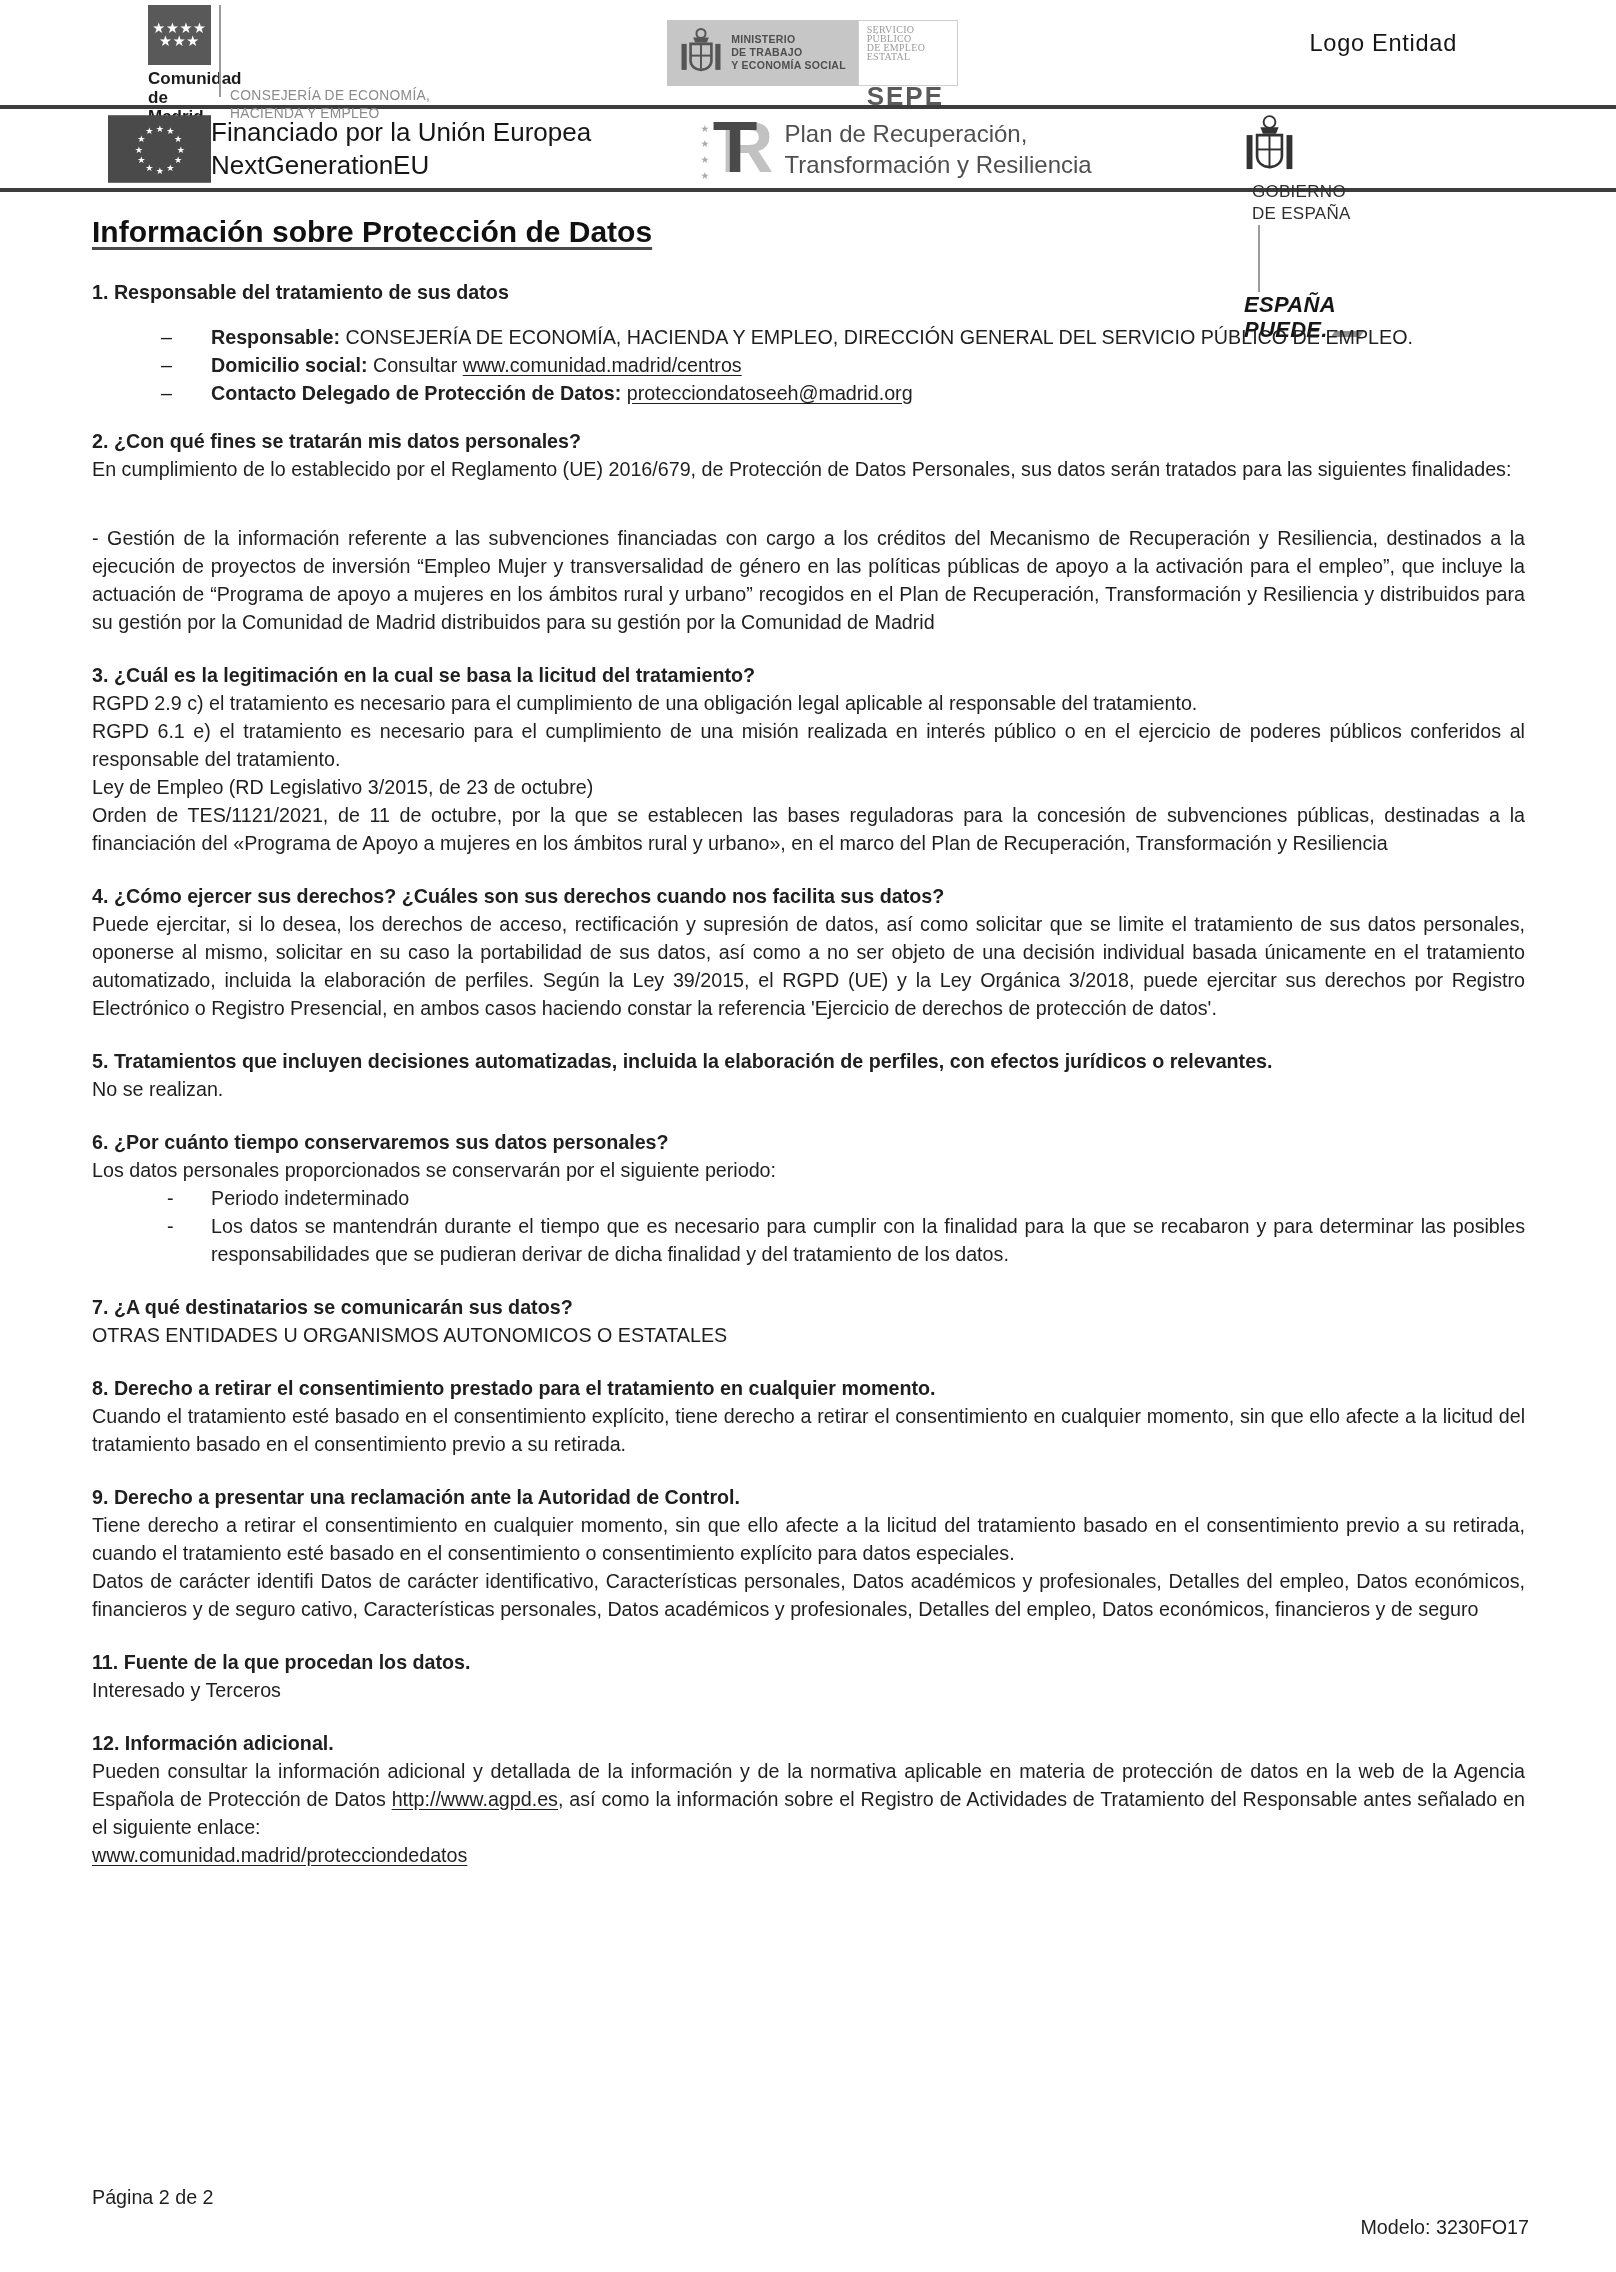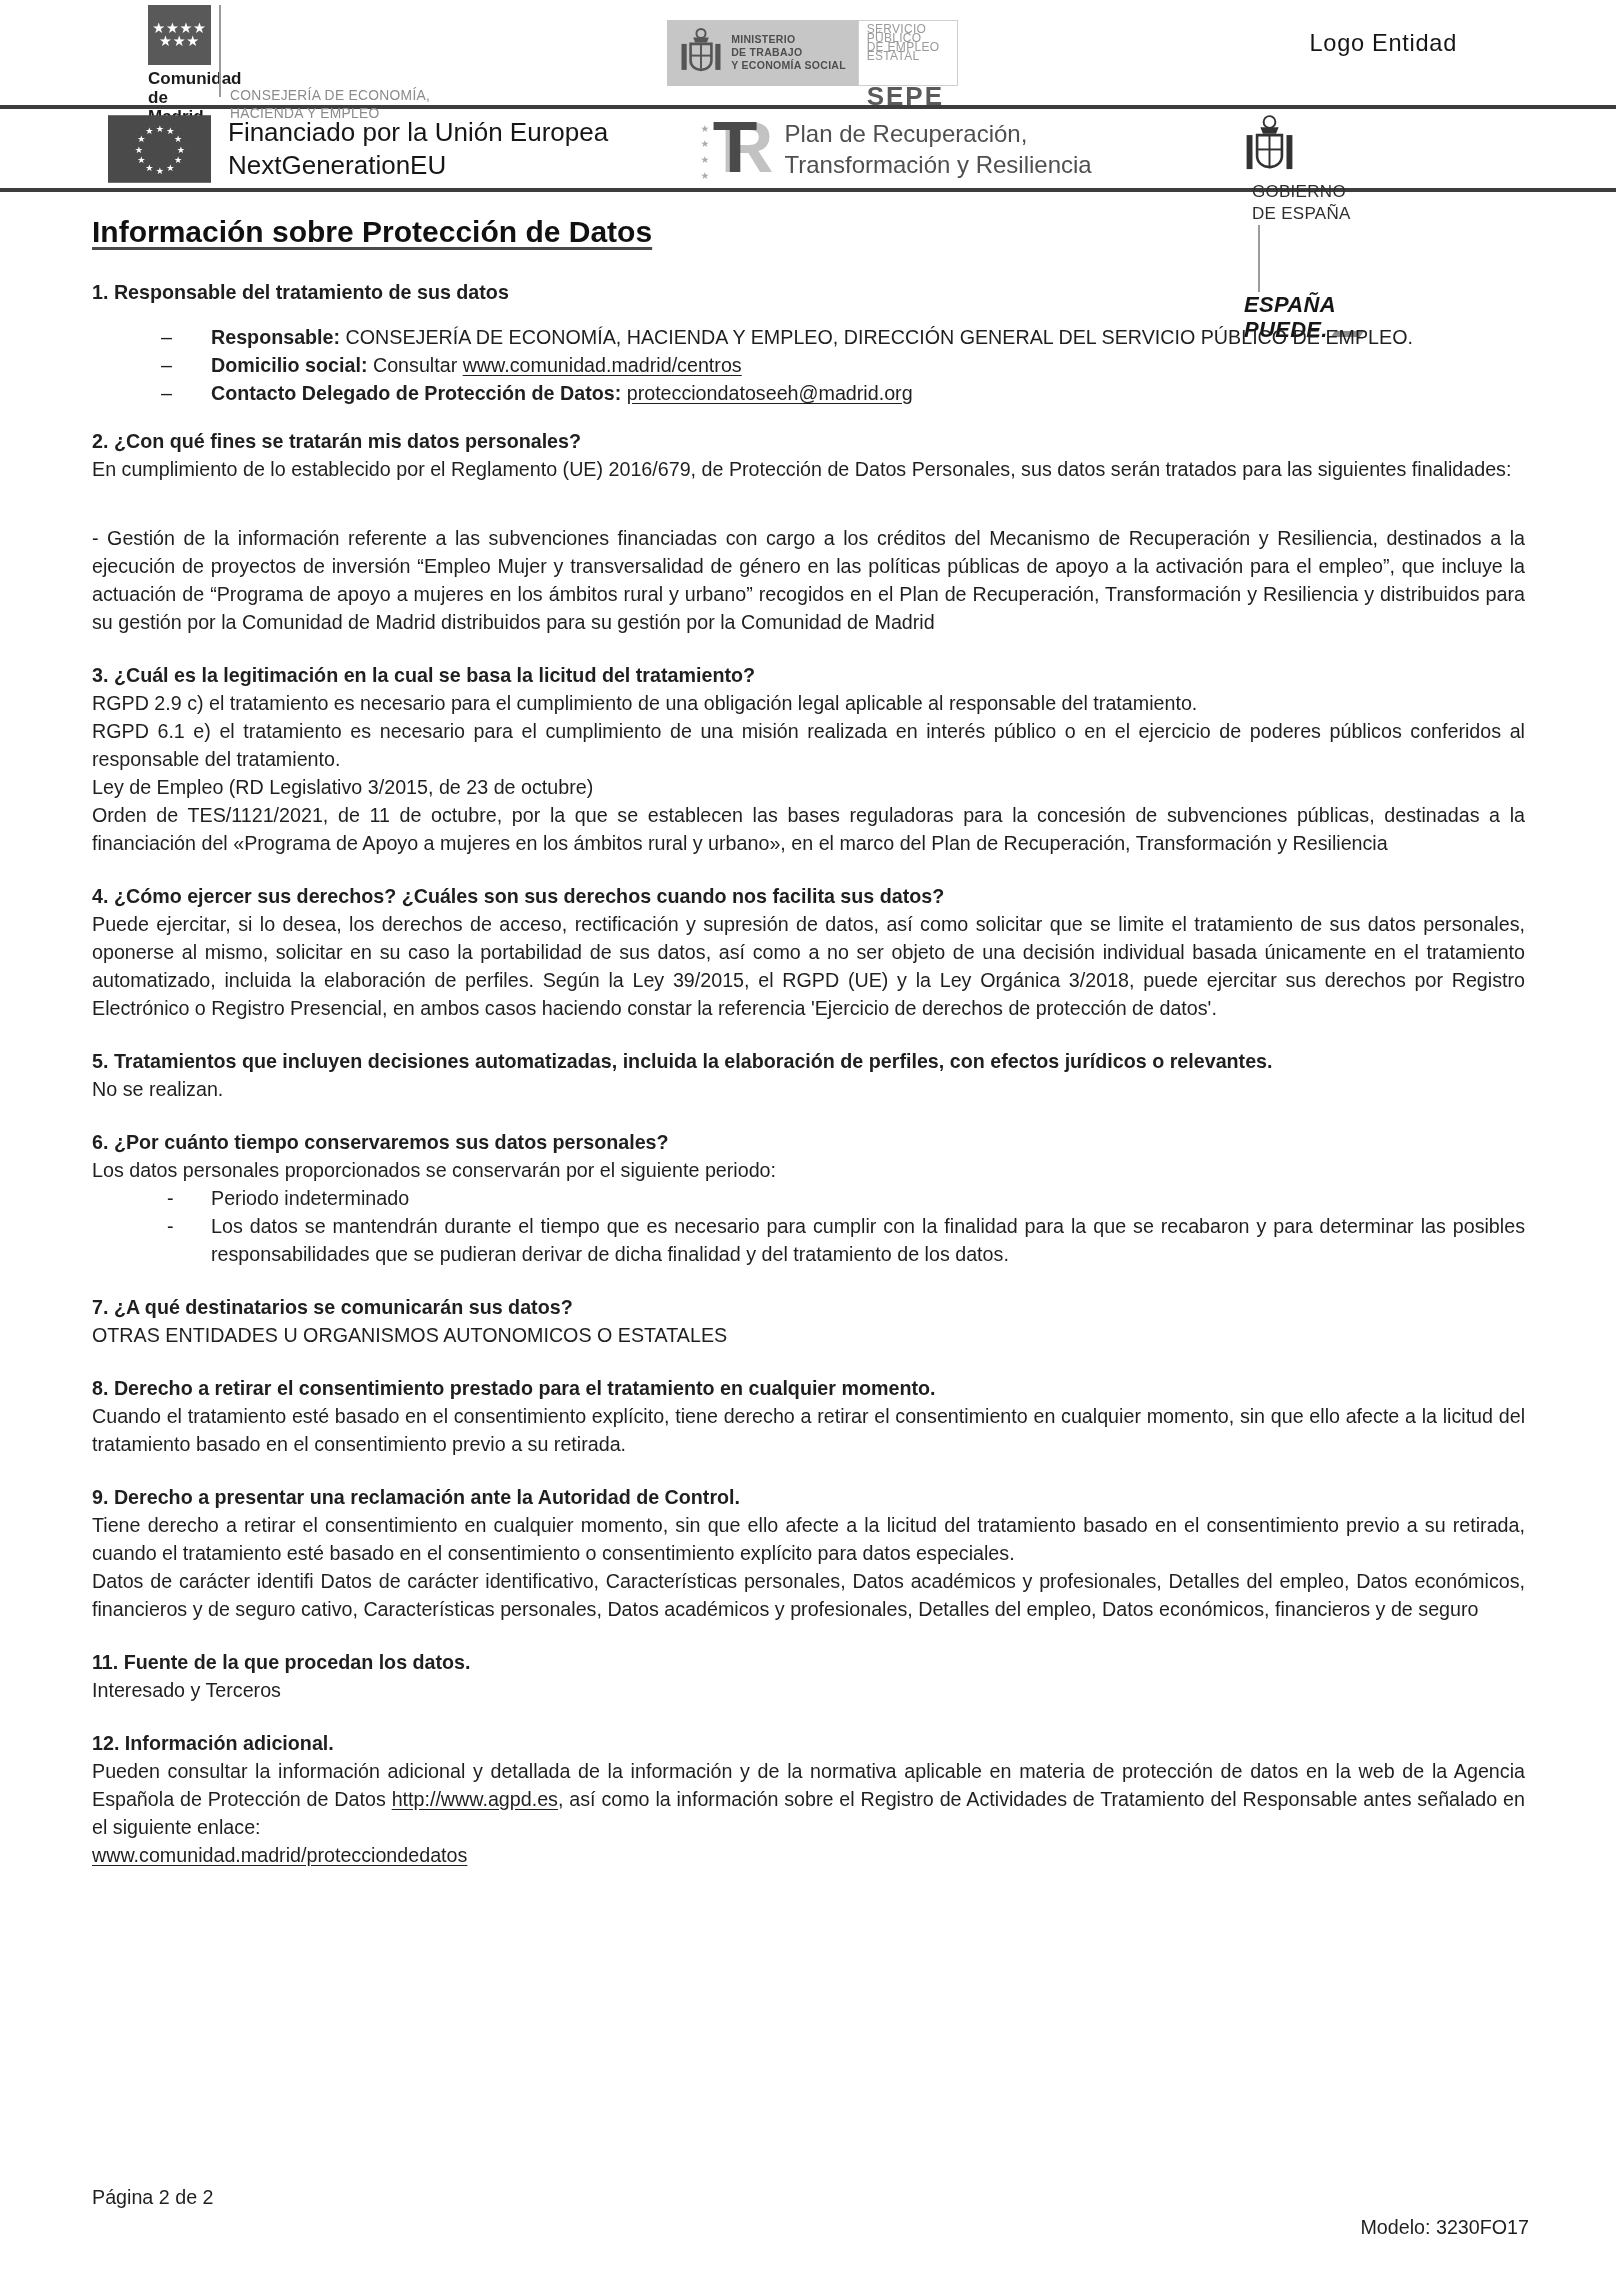--- a/index.html
+++ b/index.html
@@ -17,28 +17,28 @@
   .cm-flag{width:63px;height:60px;background:#595959;display:flex;flex-direction:column;
            align-items:center;justify-content:center;line-height:13px;}
   .cm-flag span{color:#ffffff;font-size:14.4px;letter-spacing:0.7px;}
   .cm-name{margin-top:3.9px;font-weight:bold;font-size:17px;line-height:19px;color:#1a1a1a;}
   .cm-divider{width:2px;background:#9a9a9a;margin:0 9.2px 0 7.9px;height:92px;}
   .cm-dept{align-self:flex-end;padding-bottom:2.6px;font-size:13.8px;line-height:18.4px;color:#8b8b8b;letter-spacing:0.3px;}
   .min-block{position:absolute;left:667px;top:19.7px;display:flex;height:66px;}
   .min-gray{background:#c6c6c6;display:flex;align-items:center;padding:0 11.8px 0 13px;}
   .min-text{font-size:10.5px;line-height:13px;font-weight:bold;color:#4e4e4e;margin-left:9.2px;letter-spacing:0.3px;}
   .sepe-box{background:#ffffff;border:0.7px solid #cfcfcf;width:84px;padding:3.9px 6.6px 0 7.9px;}
-  .sepe-small{font-size:12px;line-height:9.2px;color:#9a9a9a;letter-spacing:0.3px;}
+  .sepe-small{font-size:10px;line-height:9.2px;color:#9a9a9a;letter-spacing:0.3px;font-family:Liberation Serif, serif;}
   .sepe-big{font-size:26px;font-weight:bold;color:#5a5a5a;letter-spacing:2px;margin-top:20px;}
   .logo-entidad{position:absolute;right:160px;top:30px;font-size:23.6px;color:#161616;letter-spacing:0.7px;}
   .rule{height:3.9px;background:#3d3d3d;}
   
   .band2{position:relative;height:79px;}
   .eu-block{position:absolute;left:108px;top:5.9px;display:flex;align-items:center;}
-  .eu-text{margin-left:17px;font-size:26px;line-height:33px;color:#161616;}
+  .eu-text{font-size:26px;line-height:33px;color:#161616;}
   .prtr{position:absolute;left:701px;top:5.2px;display:flex;align-items:center;}
   .tr-logo{position:relative;width:73px;height:70px;}
   .tr-logo .r{position:absolute;left:19.7px;top:-9.2px;font-size:73px;font-weight:bold;color:#c2c2c2;}
   .tr-logo .t{position:absolute;left:11.8px;top:-9.2px;font-size:73px;font-weight:bold;color:#4a4a4a;}
   .tr-stars{position:absolute;left:-2.6px;top:6.6px;width:13px;color:#a9a9a9;font-size:9.8px;line-height:15.7px;text-align:center;}
   .prtr-text{margin-left:10.5px;font-size:24px;line-height:31px;font-weight:normal;color:#4f4f4f;}
   .gob{position:absolute;left:1244px;top:5.2px;display:flex;align-items:flex-start;flex-direction:column;}
   .gob-text{margin-left:7.9px;font-size:17px;line-height:22px;color:#2e2e2e;letter-spacing:0.3px;}
   .gob-divider{width:1.3px;height:67px;background:#9b9b9b;margin:0 14.4px;}
   .espana{font-style:italic;font-weight:bold;font-size:22px;line-height:25px;color:#161616;letter-spacing:0.3px;}

